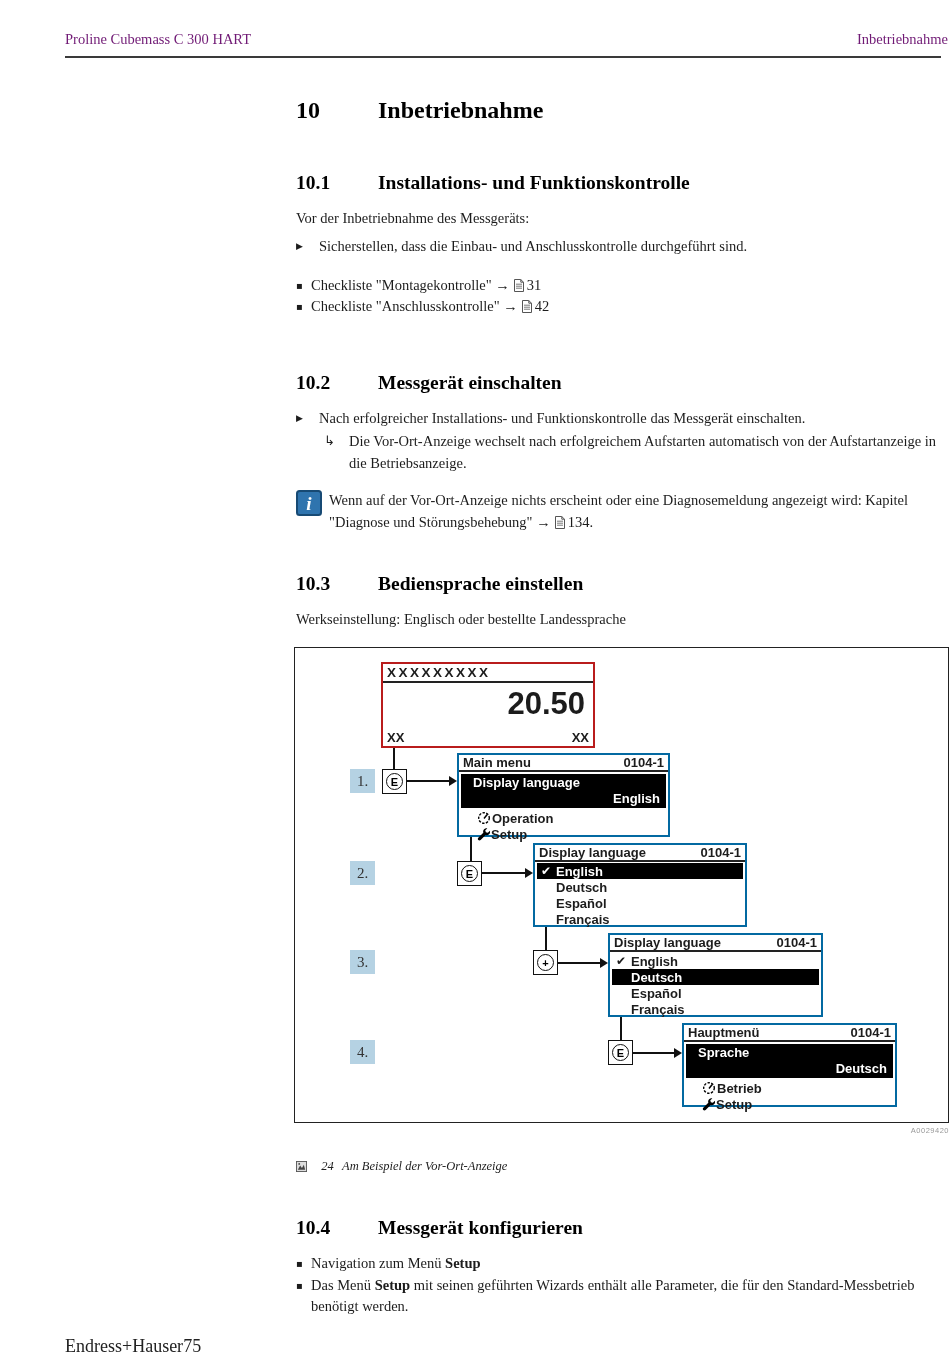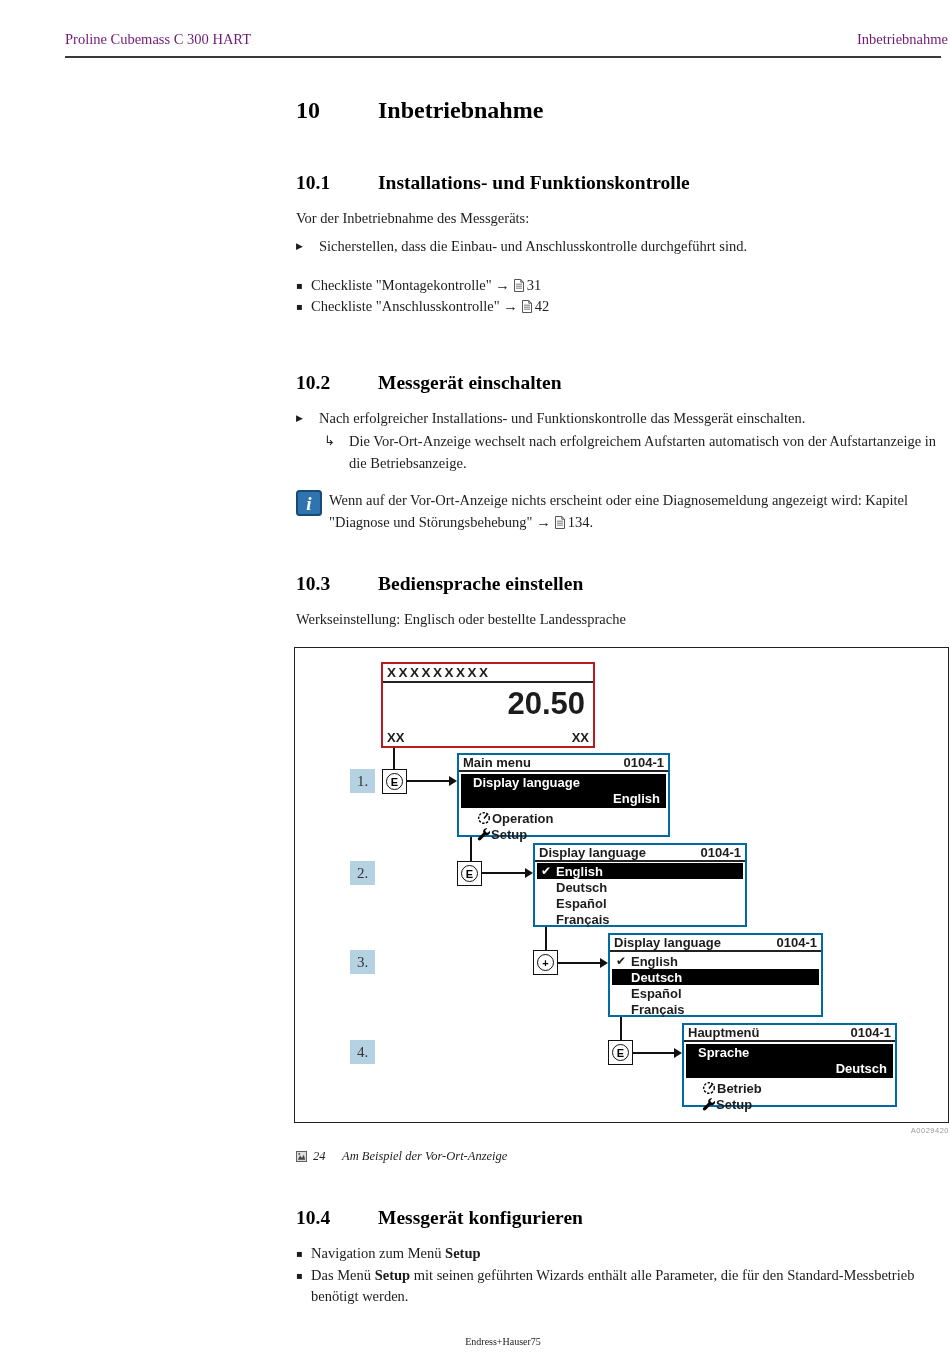--- a/index.html
+++ b/index.html
@@ -5,21 +5,21 @@
   * { margin:0; padding:0; box-sizing:border-box; }
   body { background:#e8e8e8; font-family:"Liberation Serif", serif; }
   .page { position:relative; width:950px; height:1369px; background:#ffffff;
           margin:0 auto; overflow:hidden; color:#1c1c1c; }
 
   
   .running-header { position:absolute; left:65px; right:2px; top:31px;
      display:flex; justify-content:space-between; font-size:14.5px; color:#701a75; }
   .header-rule { position:absolute; left:65px; right:9px; top:56px; height:2px; background:#3a3a3a; }
   .running-footer { position:absolute; left:65px; right:9px; top:1336px;
-     display:flex; justify-content:center; font-size:10px; color:#222; }
+     display:flex; justify-content:flex-start; font-size:18px; color:#222; }
 
   
   .column { position:absolute; left:296px; top:0; width:653px; }
   h1 { display:flex; font-size:24px; line-height:28px; font-weight:bold; color:#000; margin-top:96px; }
   h2 { display:flex; font-size:19.5px; line-height:24px; font-weight:bold; color:#000; }
   .h-num { width:82px; flex:none; }
   p.body { font-size:14.5px; line-height:21px; }
 
   .tri-item { display:flex; font-size:14.5px; line-height:21.5px; }
   .tri-item::before { content:"▶"; font-family:"DejaVu Sans",sans-serif; font-size:9px;
@@ -36,22 +36,22 @@
   .note { display:flex; margin-top:15px; }
   .note-icon { width:33px; flex:none; padding-top:1px; }
   .note-text { font-size:14.5px; line-height:22px; width:612px; }
 
   
   .fig { margin-top:17px; }
   .fig-frame { position:relative; margin-left:-2px; width:655px; height:476px;
       border:1.5px solid #222; background:#fff; font-family:"Liberation Sans",sans-serif; }
   .watermark { text-align:right; font:7.5px "Liberation Sans",sans-serif; color:#999;
       letter-spacing:.5px; margin-top:3px; }
-  figcaption { display:flex; align-items:center; margin-top:14px;
-      font-style:italic; font-size:12.5px; color:#222; }
+  figcaption { display:flex; align-items:center; margin-top:24px;
+      font-style:italic; font-size:12.5px; color:#222;text-align:center; }
   figcaption .cap-num { margin:0 0 0 6px; width:29px; flex:none; }
 
   .vline { position:absolute; width:1.6px; background:#111; }
   .harrow { position:absolute; height:10px; }
   .harrow::before { content:""; position:absolute; left:0; right:6px; top:4px; height:1.6px; background:#111; }
   .harrow::after { content:""; position:absolute; right:0; top:0; width:0; height:0;
       border-left:8px solid #111; border-top:5px solid transparent; border-bottom:5px solid transparent; }
 
   .step-num { position:absolute; width:25px; height:24px; background:#b5d2e3; color:#333;
       font:15px "Liberation Serif",serif; text-align:center; line-height:24px; }

